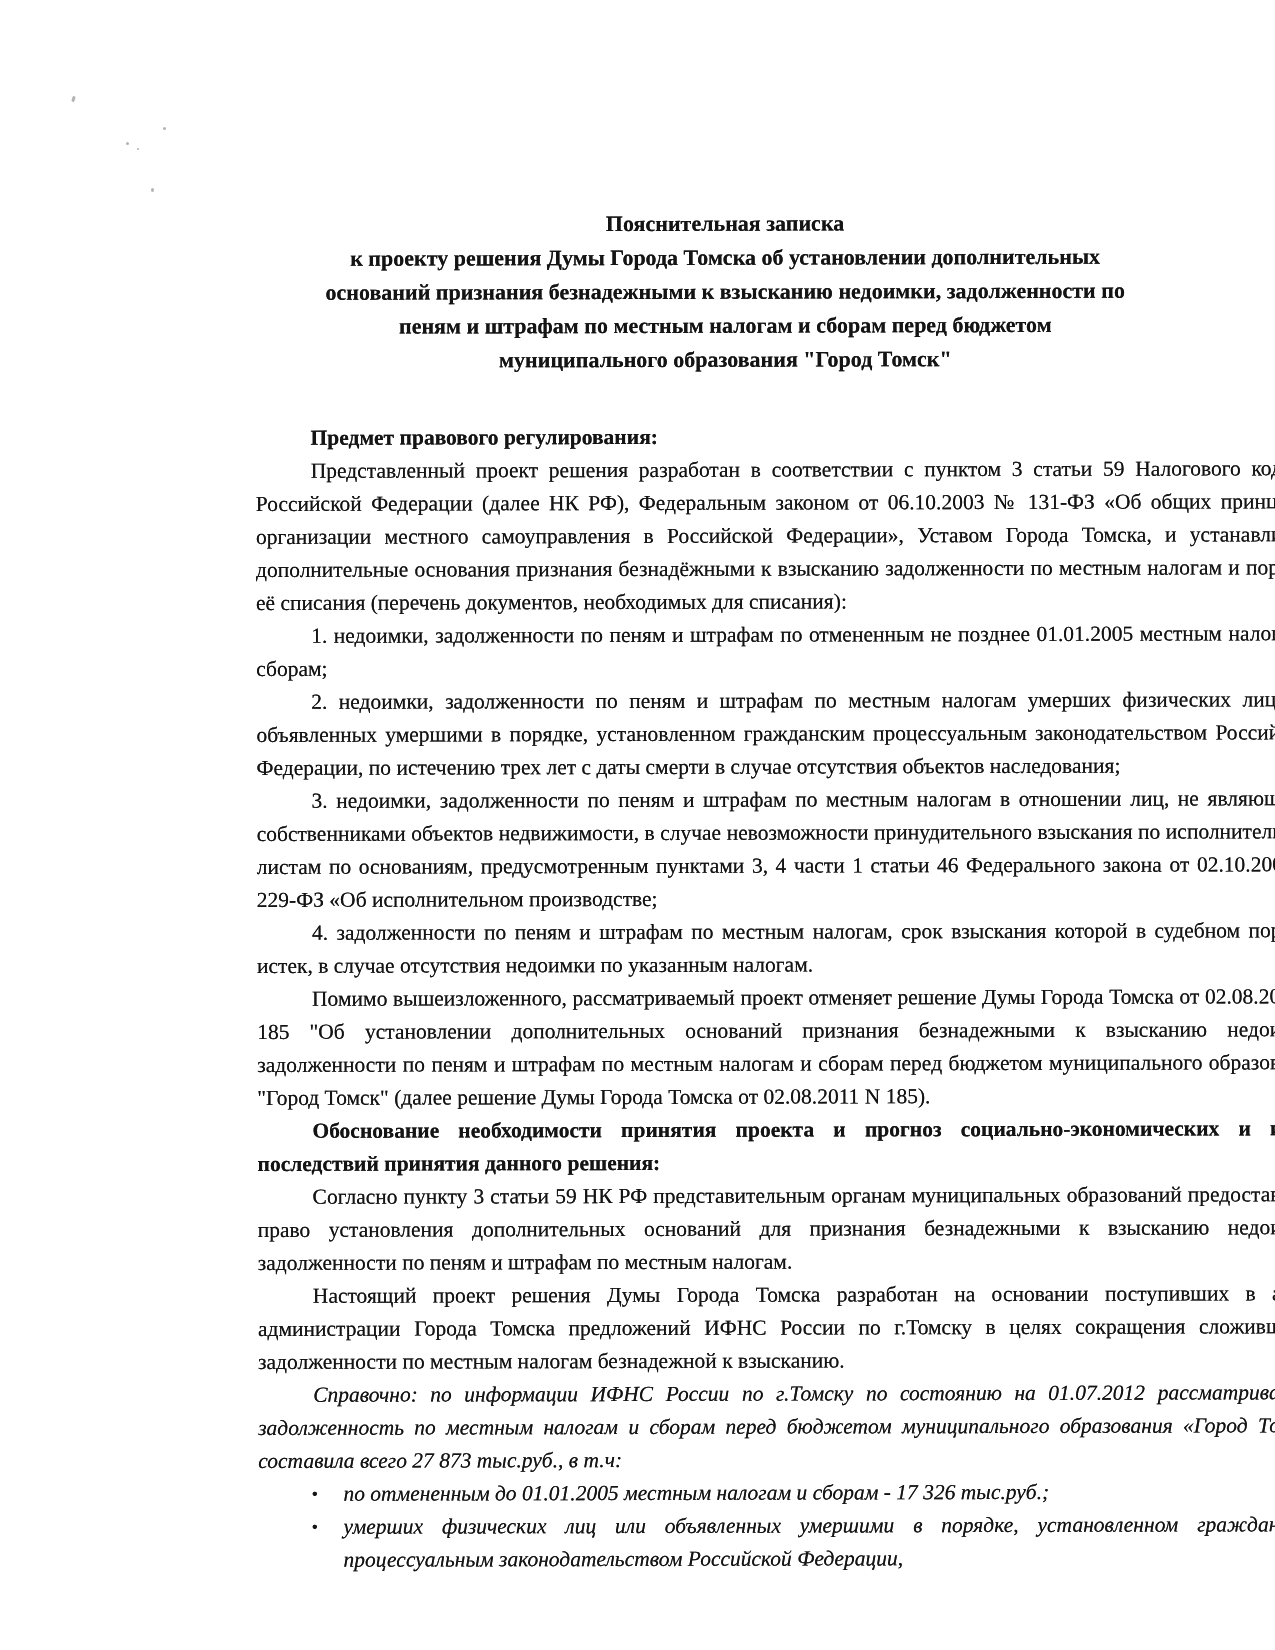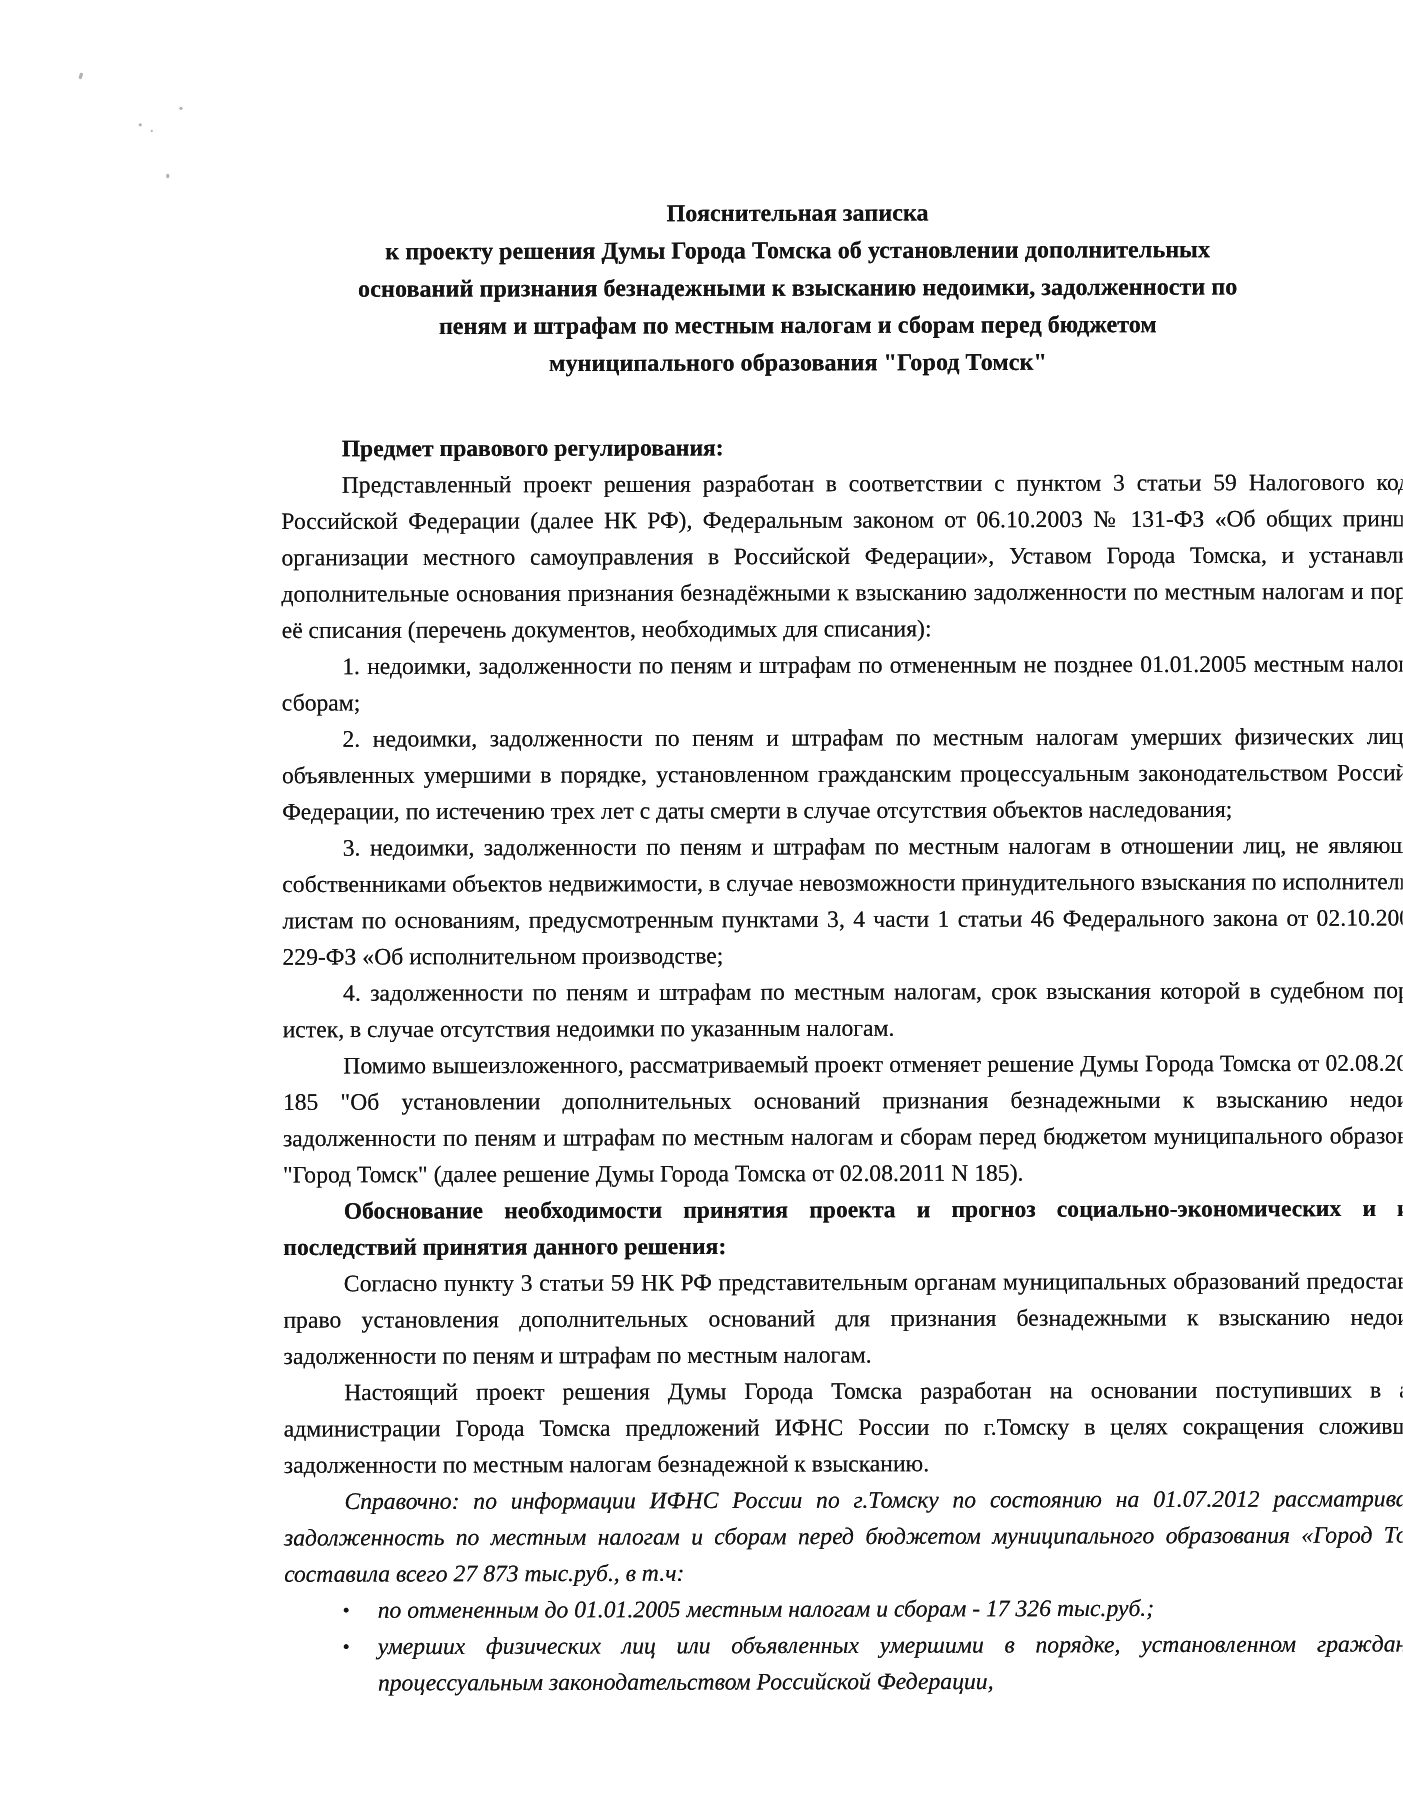--- a/index.html
+++ b/index.html
@@ -12,20 +12,21 @@
     overflow: hidden;
     background: #ffffff;
     position: relative;
     font-family: "Liberation Serif", "DejaVu Serif", serif;
     color: #141414;
   }
   .page {
     position: absolute;
     inset: 0;
     background: #ffffff;
+    margin-top: 30px;
   }
   
   .artifact {
     position: absolute;
     background: #8a8a8a;
     border-radius: 50%;
     opacity: 0.65;
   }
   .a1 { left: 72px;  top: 66px;  width: 3px; height: 6px; border-radius: 2px; transform: rotate(18deg); }
   .a2 { left: 163px; top: 97px;  width: 3px; height: 3px; }

